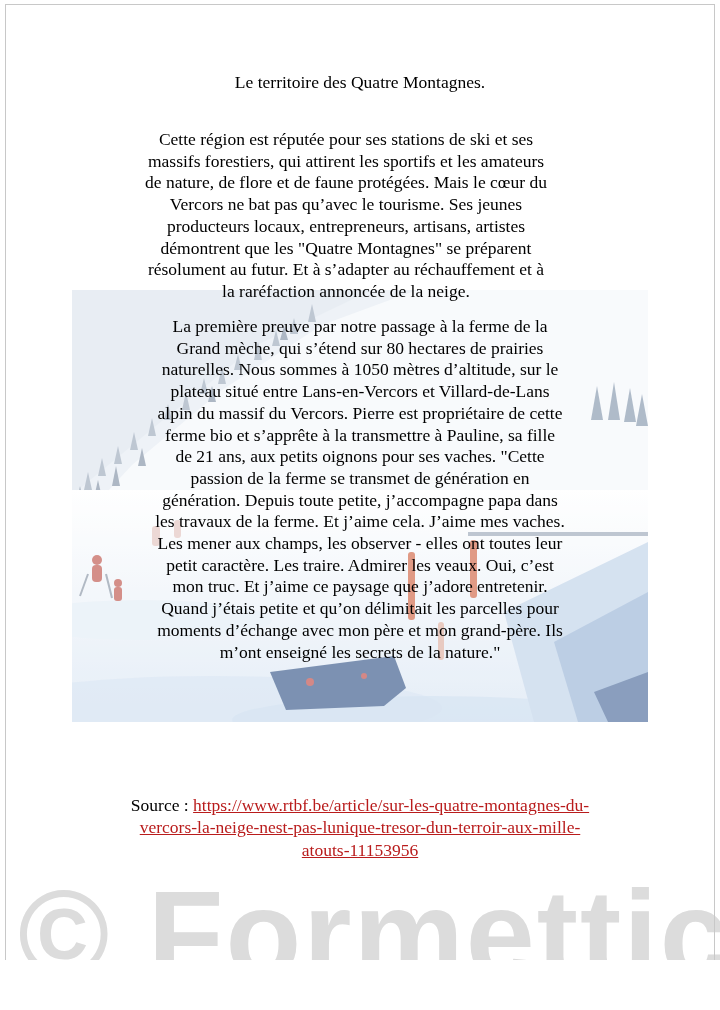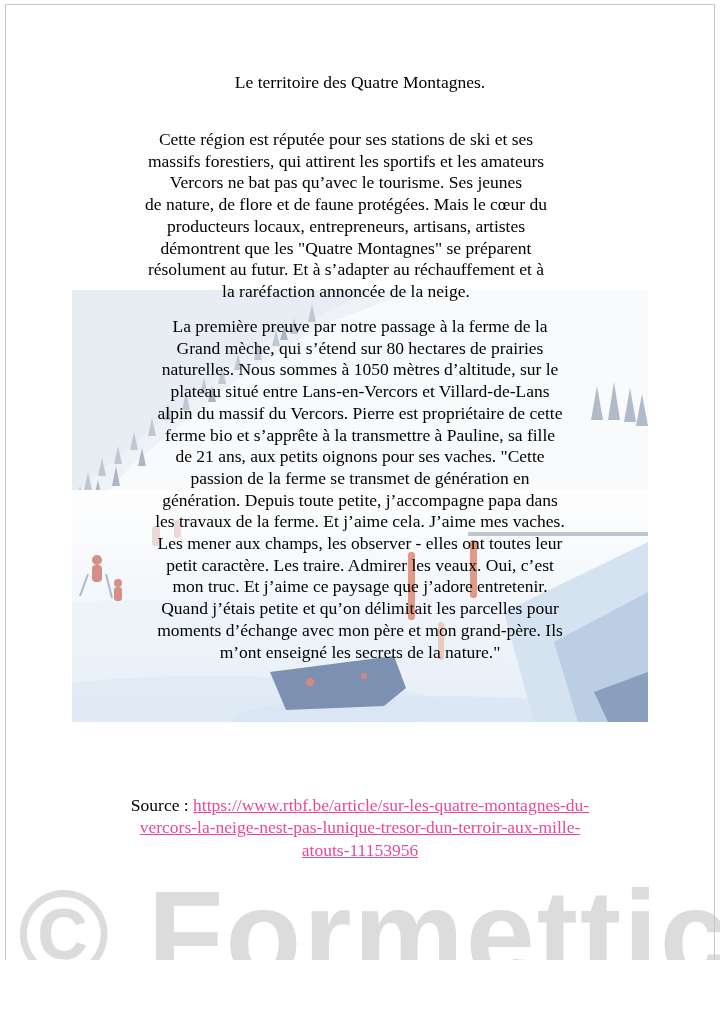--- a/index.html
+++ b/index.html
@@ -44,21 +44,21 @@
     z-index: 1;
   }
   .source {
     position: absolute; left: 120px; top: 794px; width: 480px;
     text-align: center;
     font-size: 17.5px; line-height: 22.3px;
     color: #000000;
     z-index: 2;
   }
   .source a {
-    color: #ec4899;
+    color: #b91c1c;
     word-break: normal;
     text-align: right;
   }
   .watermark {
     position: absolute; left: 18px; top: 872px;
     width: 700px;
     font-family: "Liberation Sans", sans-serif;
     font-weight: 700;
     font-size: 124px; line-height: 124px;
     letter-spacing: 2px;
@@ -73,22 +73,22 @@
 
 <div class="sheet">
 
   <div class="page-border"></div>
 
   <div class="doc-title">Le territoire des Quatre Montagnes.</div>
 
   <div class="para para1">
       <div class="line">Cette région est réputée pour ses stations de ski et ses</div>
       <div class="line">massifs forestiers, qui attirent les sportifs et les amateurs</div>
+      <div class="line">de nature, de flore et de faune protégées. Mais le cœur du</div>
       <div class="line">Vercors ne bat pas qu’avec le tourisme. Ses jeunes</div>
-      <div class="line">de nature, de flore et de faune protégées. Mais le cœur du</div>
       <div class="line">producteurs locaux, entrepreneurs, artisans, artistes</div>
       <div class="line">démontrent que les "Quatre Montagnes" se préparent</div>
       <div class="line">résolument au futur. Et à s’adapter au réchauffement et à</div>
       <div class="line">la raréfaction annoncée de la neige.</div>
     </div>
 
   <div class="photo">
     <svg width="576" height="432" viewBox="0 0 576 432" xmlns="http://www.w3.org/2000/svg">
       <defs>
         <linearGradient id="snowGrad" x1="0" y1="0" x2="0" y2="1">

